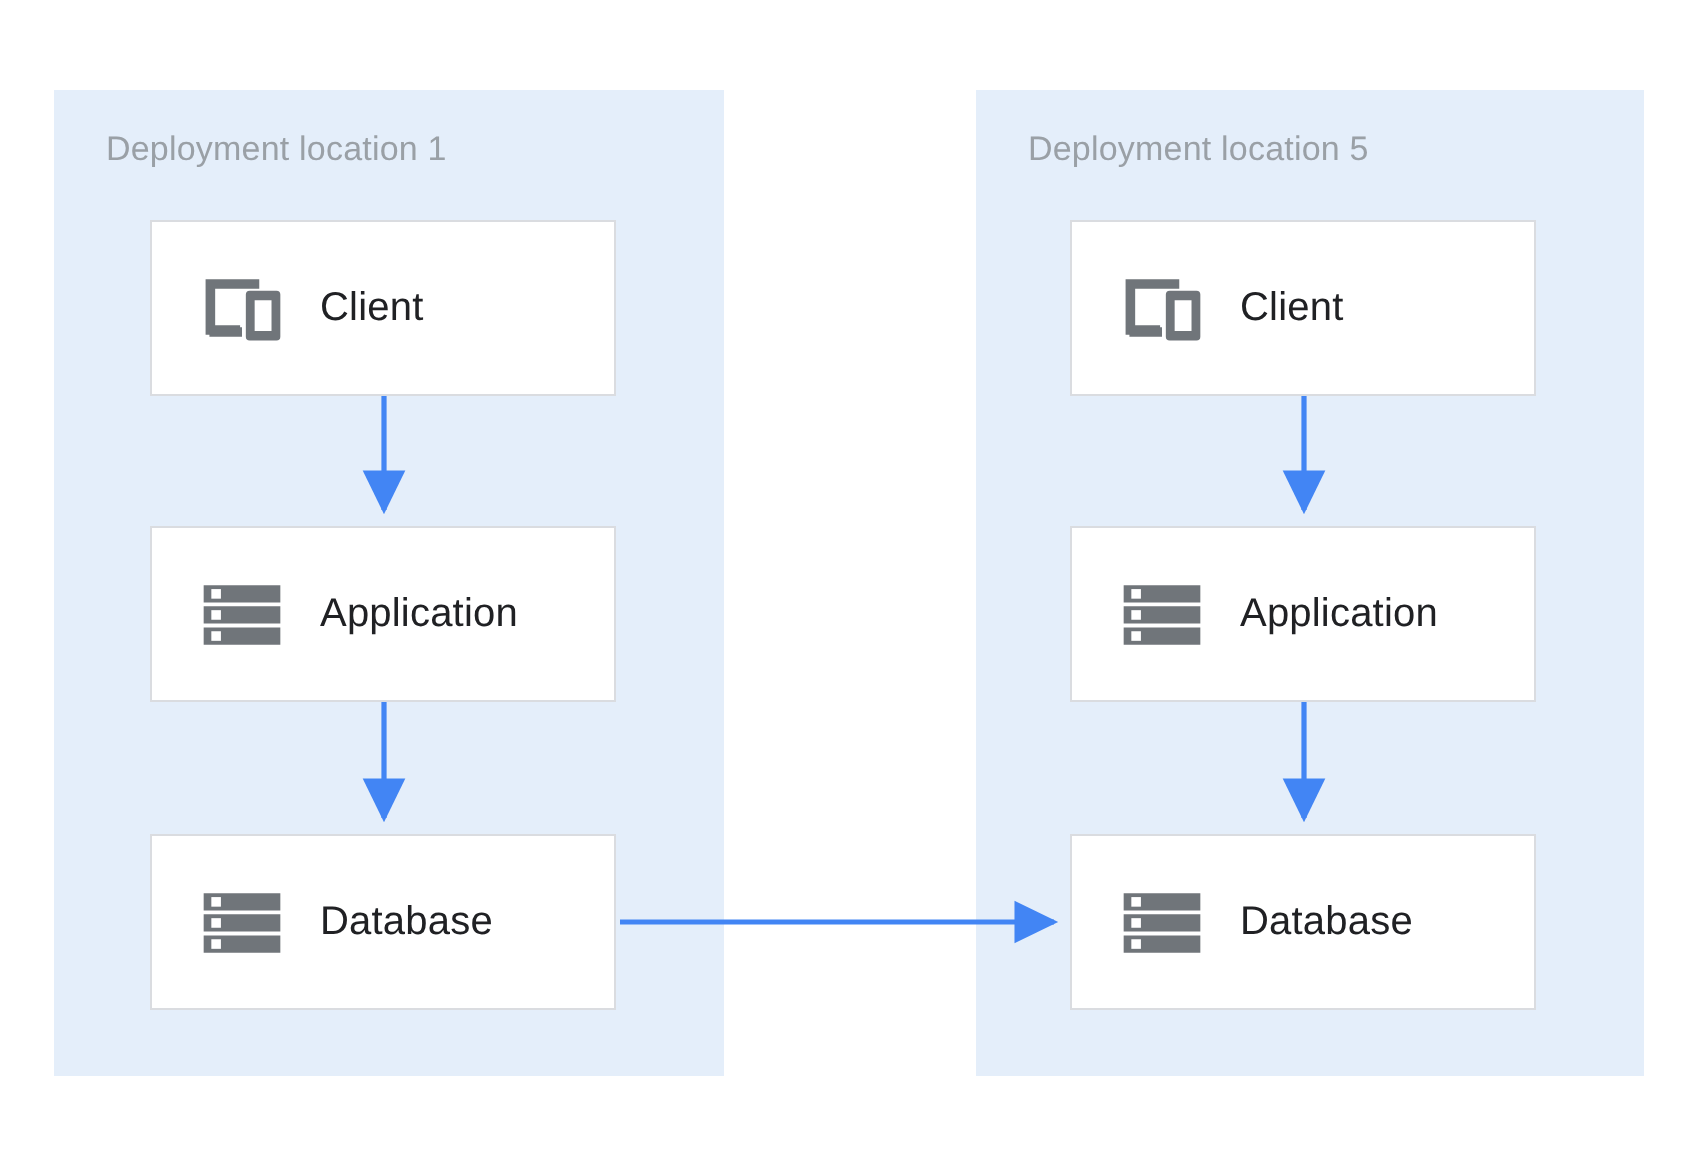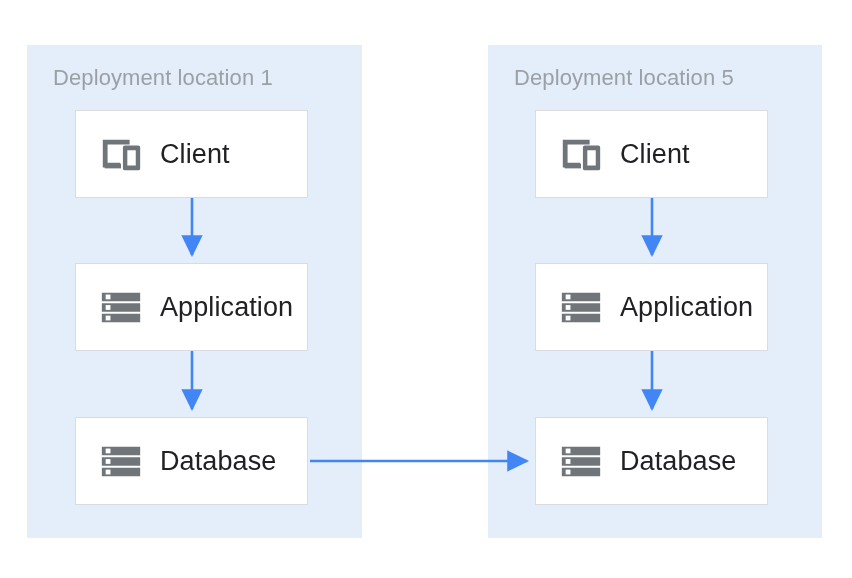--- a/index.html
+++ b/index.html
@@ -29,21 +29,21 @@
     background: #e4eefa;
     box-sizing: border-box;
   }
   #zone-1 { left: 27px;  top: 45px; width: 335px; height: 493px; }
   #zone-2 { left: 488px; top: 45px; width: 334px; height: 493px; }
 
   .zone-label {
     position: absolute;
     left: 26px;
     top: 20px;
-    font-size: 22px;
+    font-size: 17px;
     color: #9aa0a6;
     letter-spacing: 0.1px;
     white-space: nowrap;
   }
 
   
   .node-card {
     position: absolute;
     box-sizing: border-box;
     background: #ffffff;
@@ -55,21 +55,21 @@
   }
   .node-icon {
     width: 46px;
     height: 46px;
     margin-left: 22px;
     flex: 0 0 auto;
     display: block;
   }
   .node-label {
     margin-left: 16px;
-    font-size: 27px;
+    font-size: 20px;
     color: #202124;
     white-space: nowrap;
     letter-spacing: 0.1px;
   }
 
   
   #card-client-1      { left: 75px;  top: 110px; }
   #card-application-1 { left: 75px;  top: 263px; }
   #card-database-1    { left: 75px;  top: 417px; }
   

